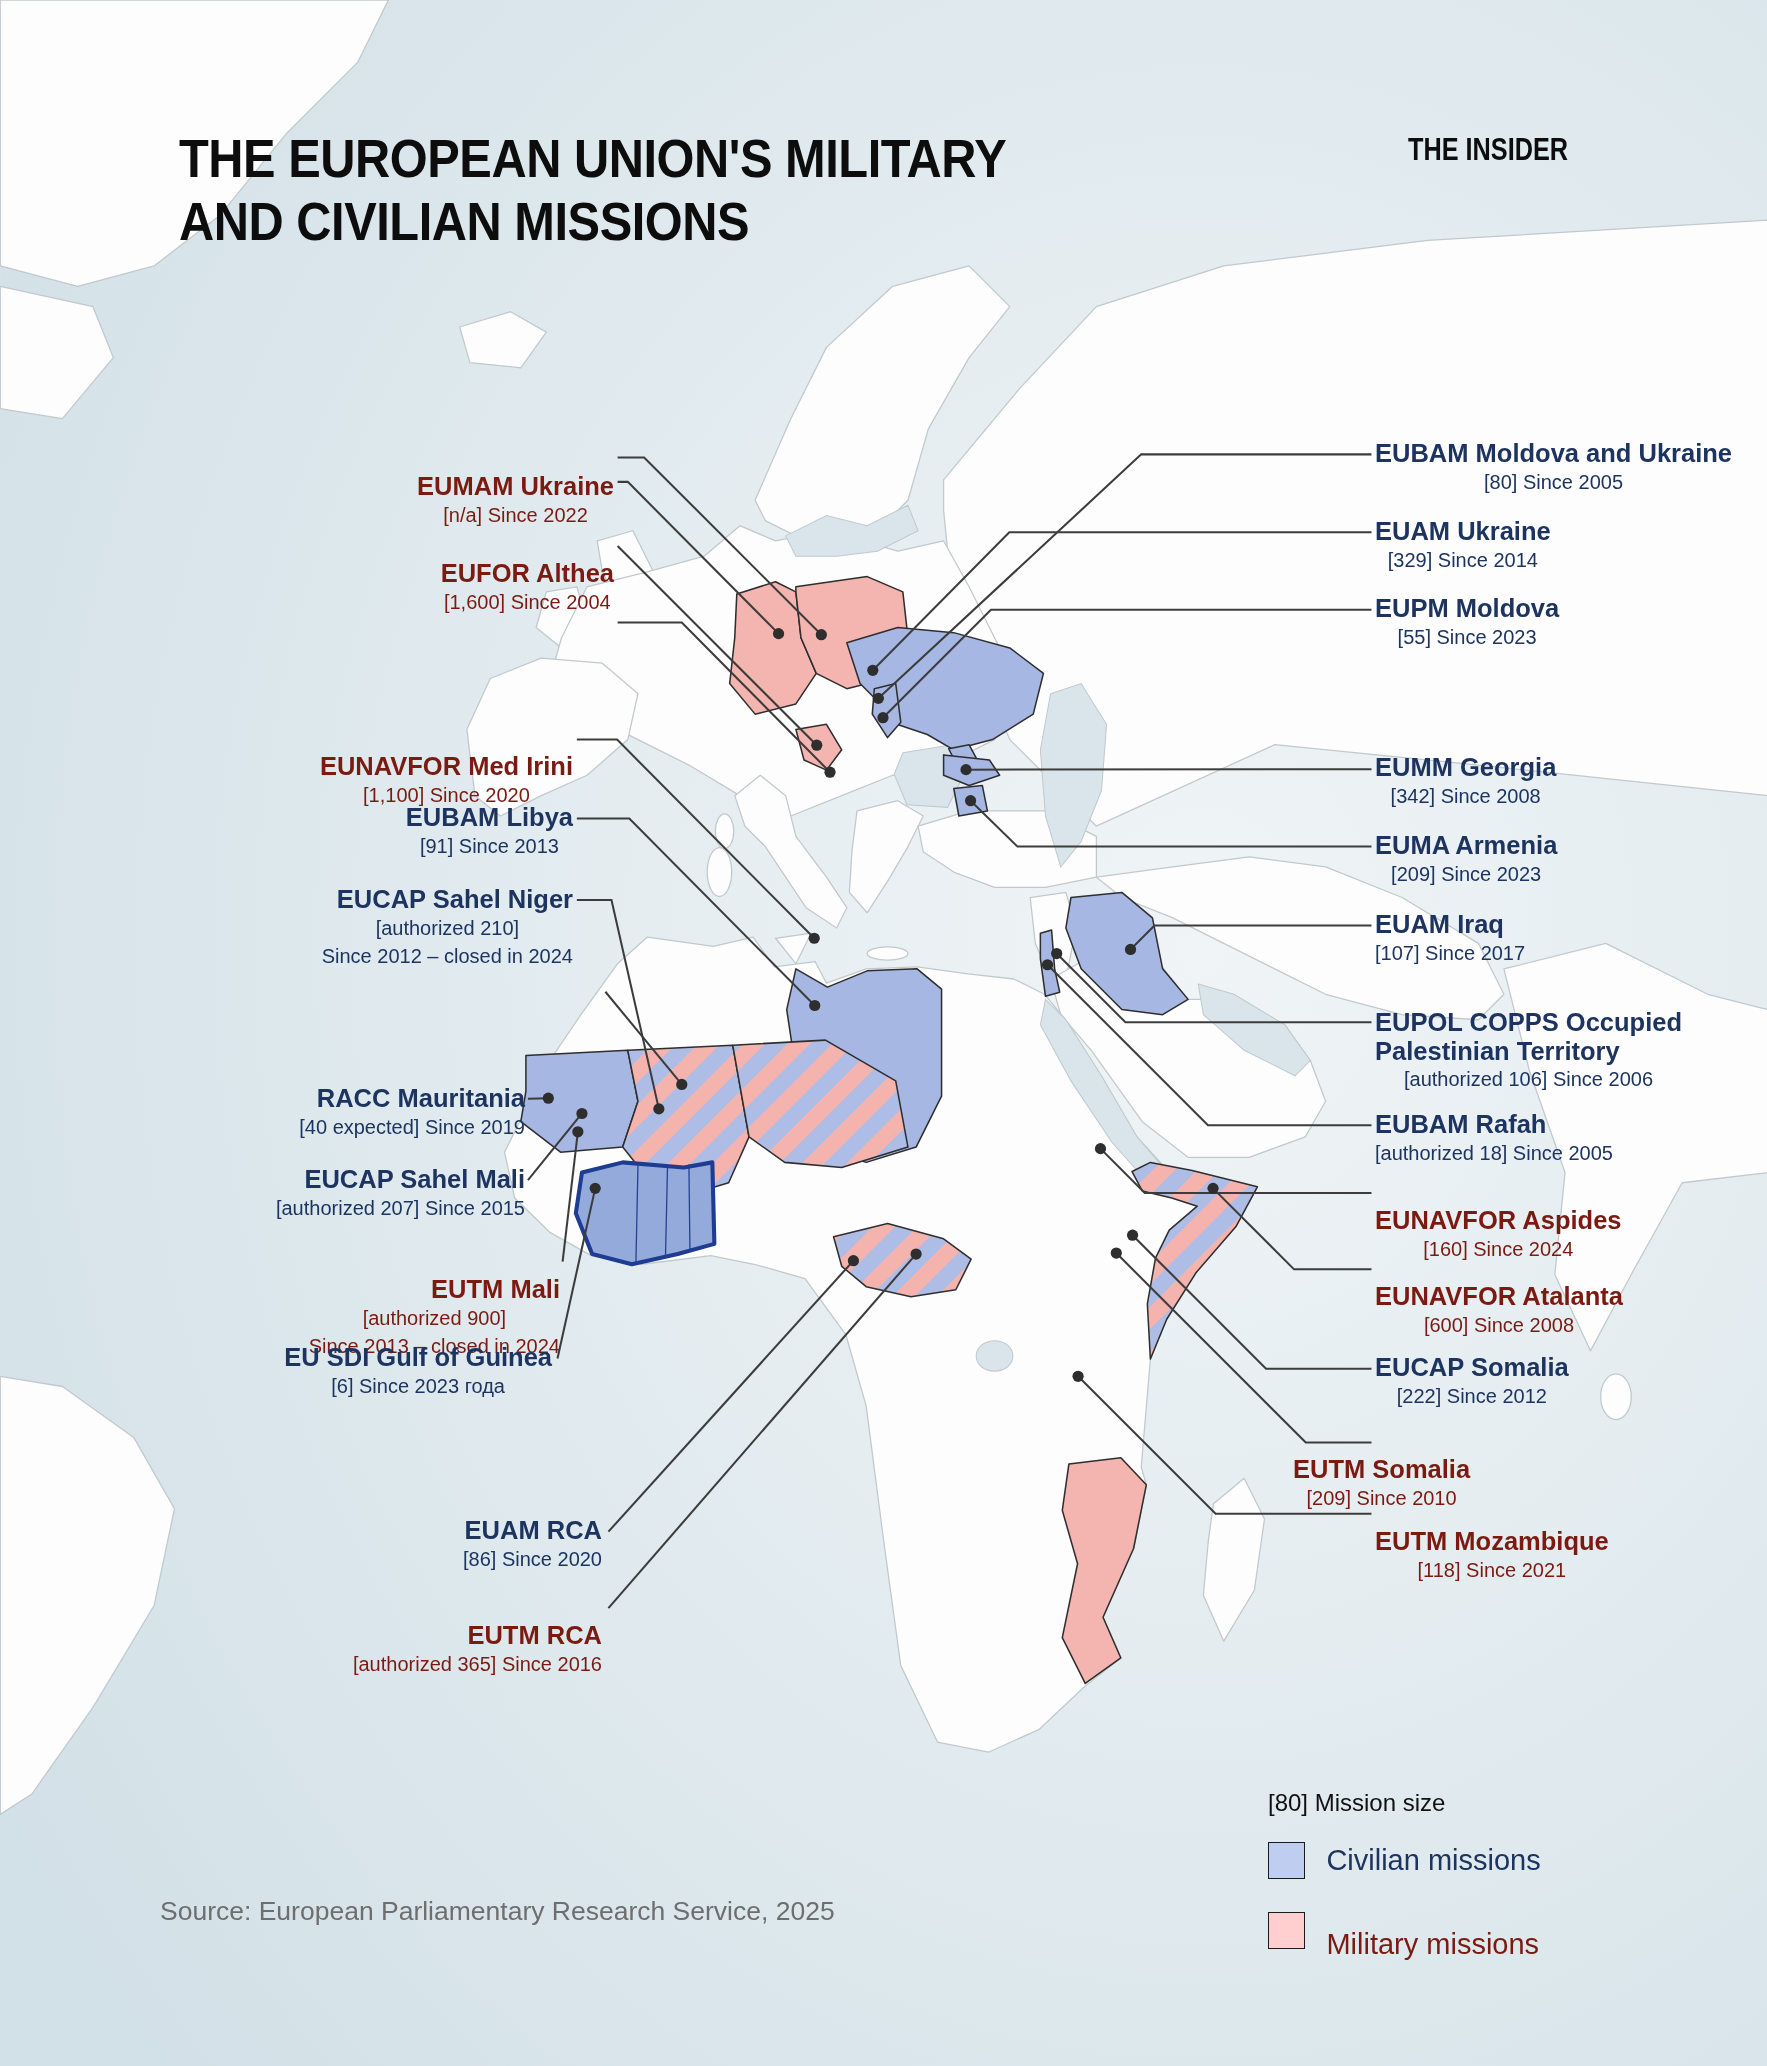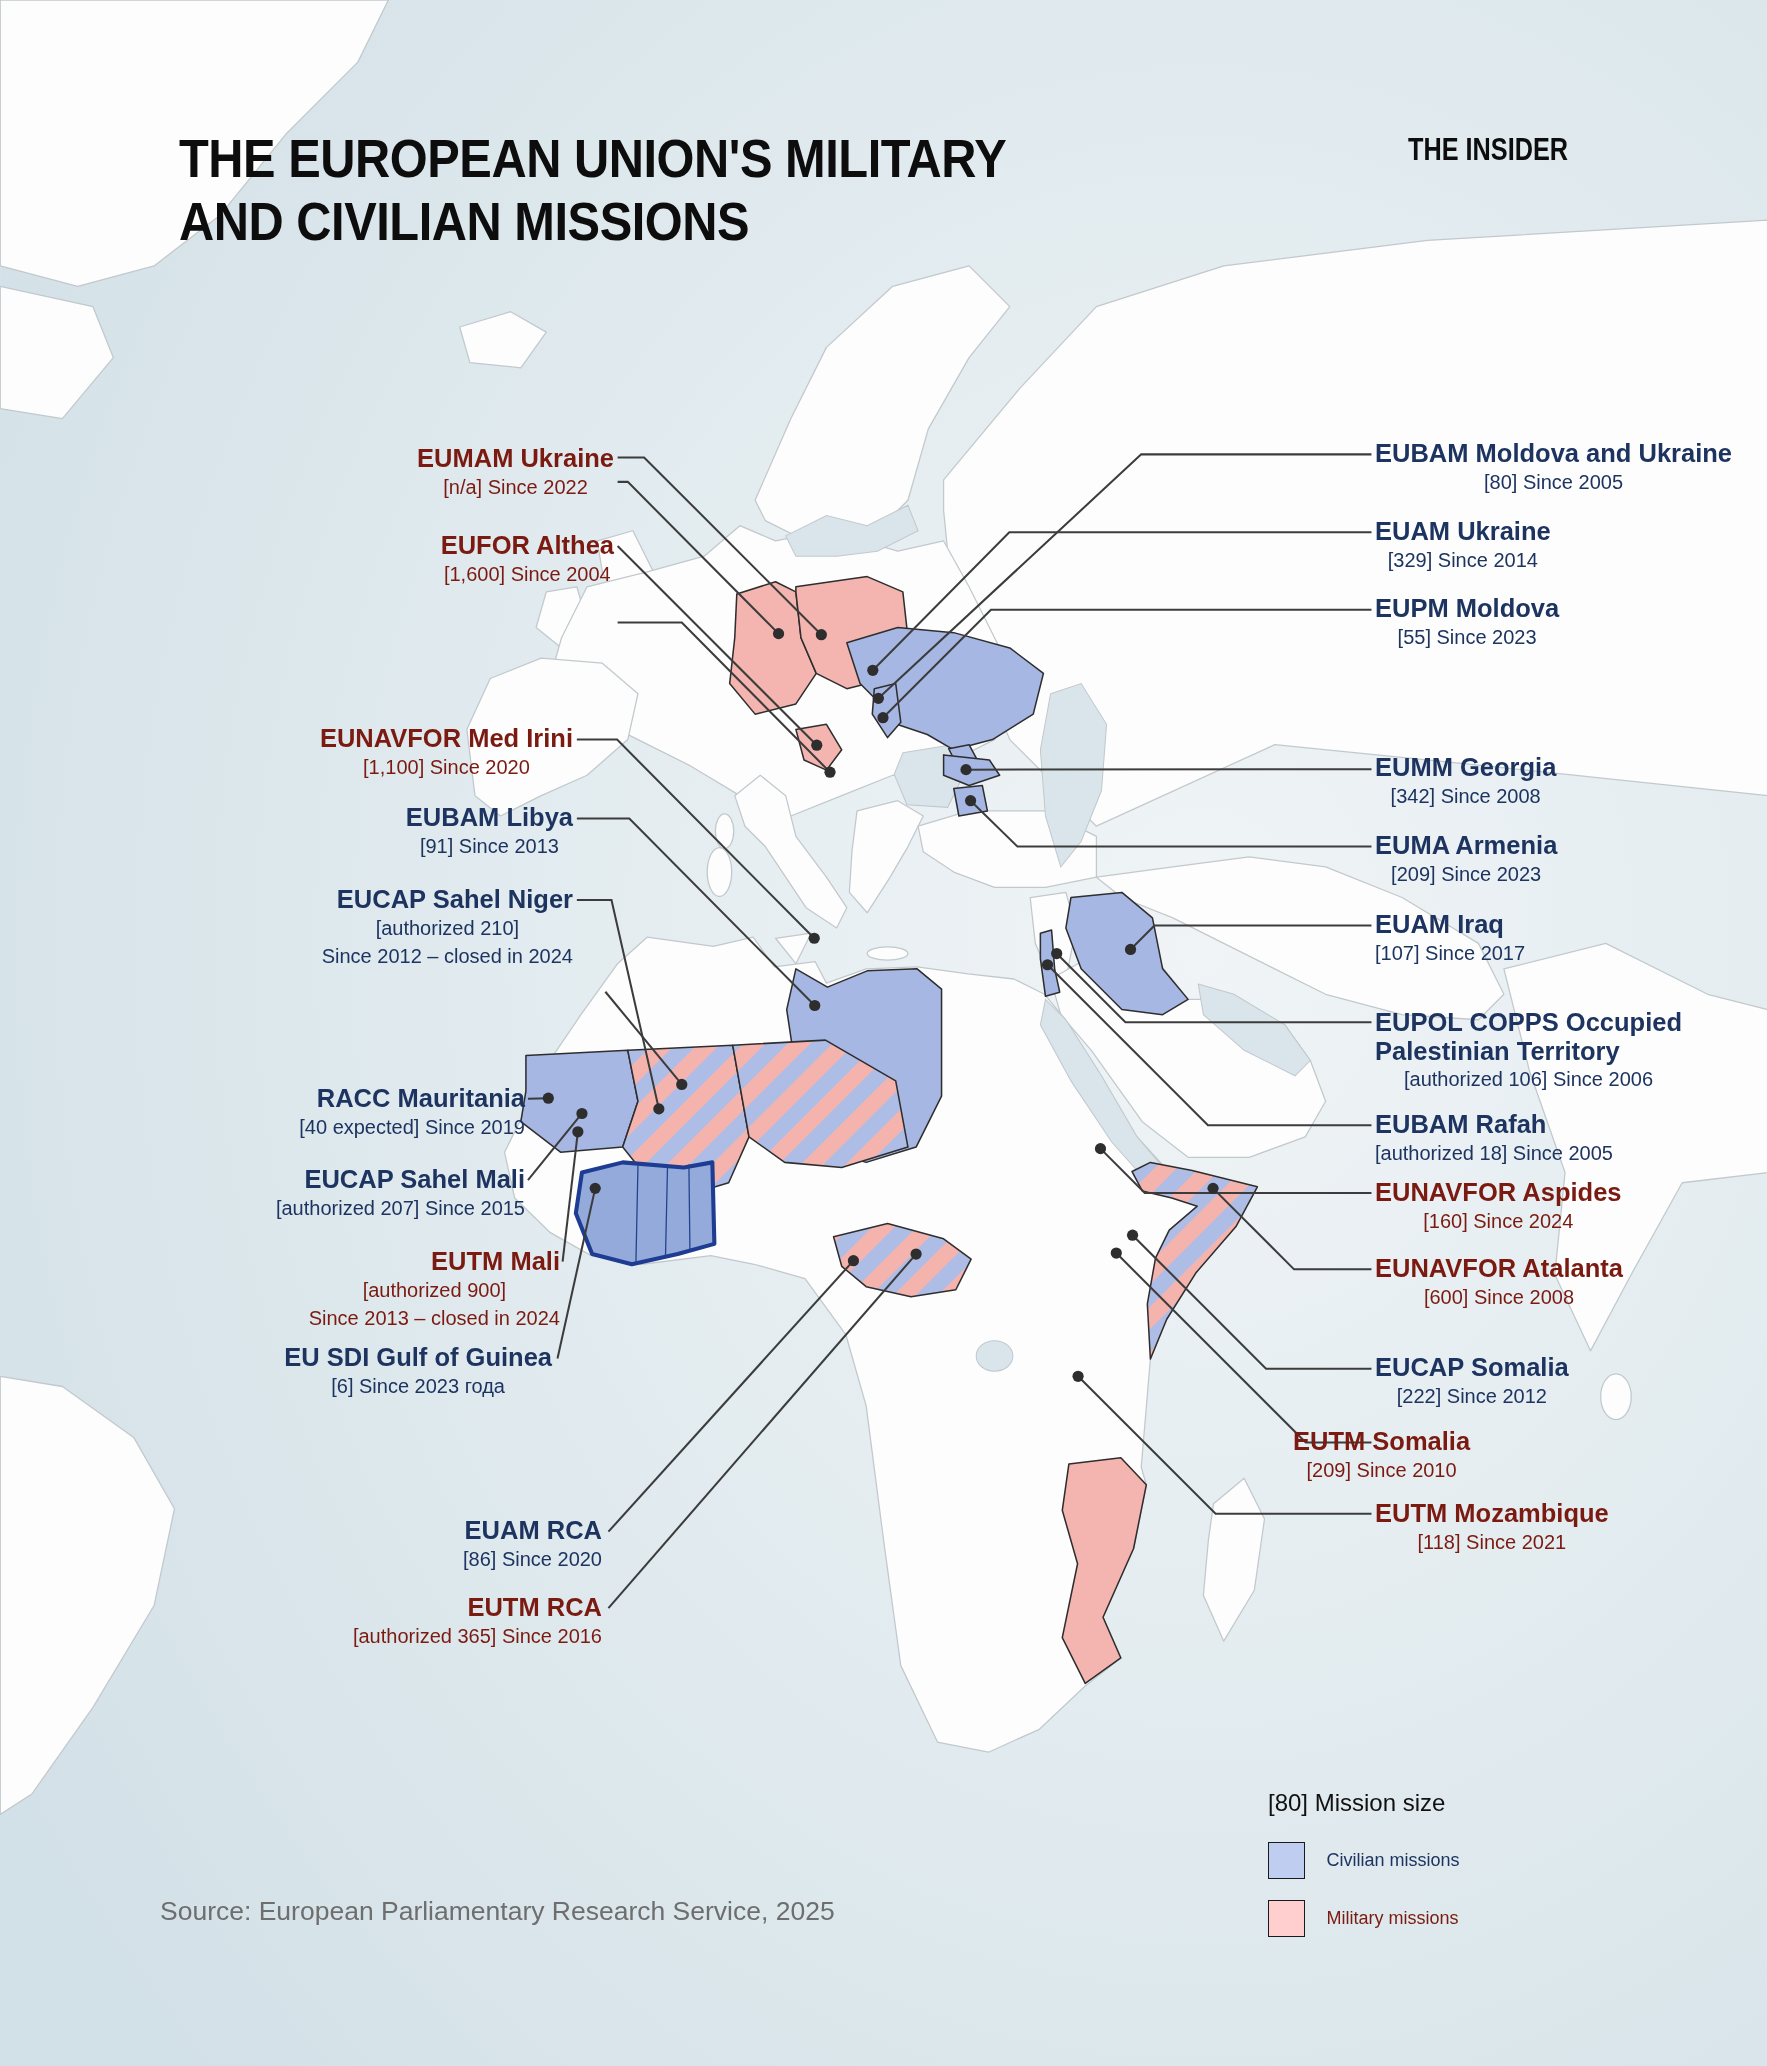--- a/index.html
+++ b/index.html
@@ -14,29 +14,29 @@
   .logo{position:absolute;left:1408px;top:131px;color:#0d0d0d;font-weight:bold;
         font-size:32px;transform:scaleX(.79);transform-origin:left top;
         letter-spacing:0px;white-space:nowrap;}
 
   .mlabel{position:absolute;white-space:nowrap;}
   .mlabel.leftcol{text-align:right;}
   .mlabel.rightcol{text-align:left;}
   .mlabel .nm{font-weight:bold;font-size:25.5px;line-height:28.5px;}
   .mlabel .vl{font-weight:normal;font-size:20px;line-height:28.5px;text-align:center;}
   .civ{color:#1d3460;}
-  .mil{color:#7a1a10;}
+  .mil{color:#7a1a10;margin-top:28px;}
 
   .legend{position:absolute;left:1268px;top:1789px;}
   .legend .ltitle{color:#111;font-size:24px;font-weight:normal;margin-bottom:24.5px;}
   .lrow{display:flex;align-items:center;margin-bottom:21.4px;}
   .swatch{width:35px;height:35px;border:1.5px solid #1a1a1a;margin-right:21.4px;flex:0 0 auto;}
   .swatch.civsw{background:#bfcdf0;}
   .swatch.milsw{background:#ffcfd0;}
-  .lrow .ltext{font-size:18px;font-weight:normal;}
+  .lrow .ltext{font-size:29px;font-weight:normal;}
 
   .source{position:absolute;left:160px;top:1896px;color:#6e6e6e;font-size:26.5px;}
 </style>
 </head>
 <body>
 
 <div id="stage">
 
   <svg id="mapsvg" width="1768" height="2066" viewBox="0 0 3470 4056">
     <defs>

